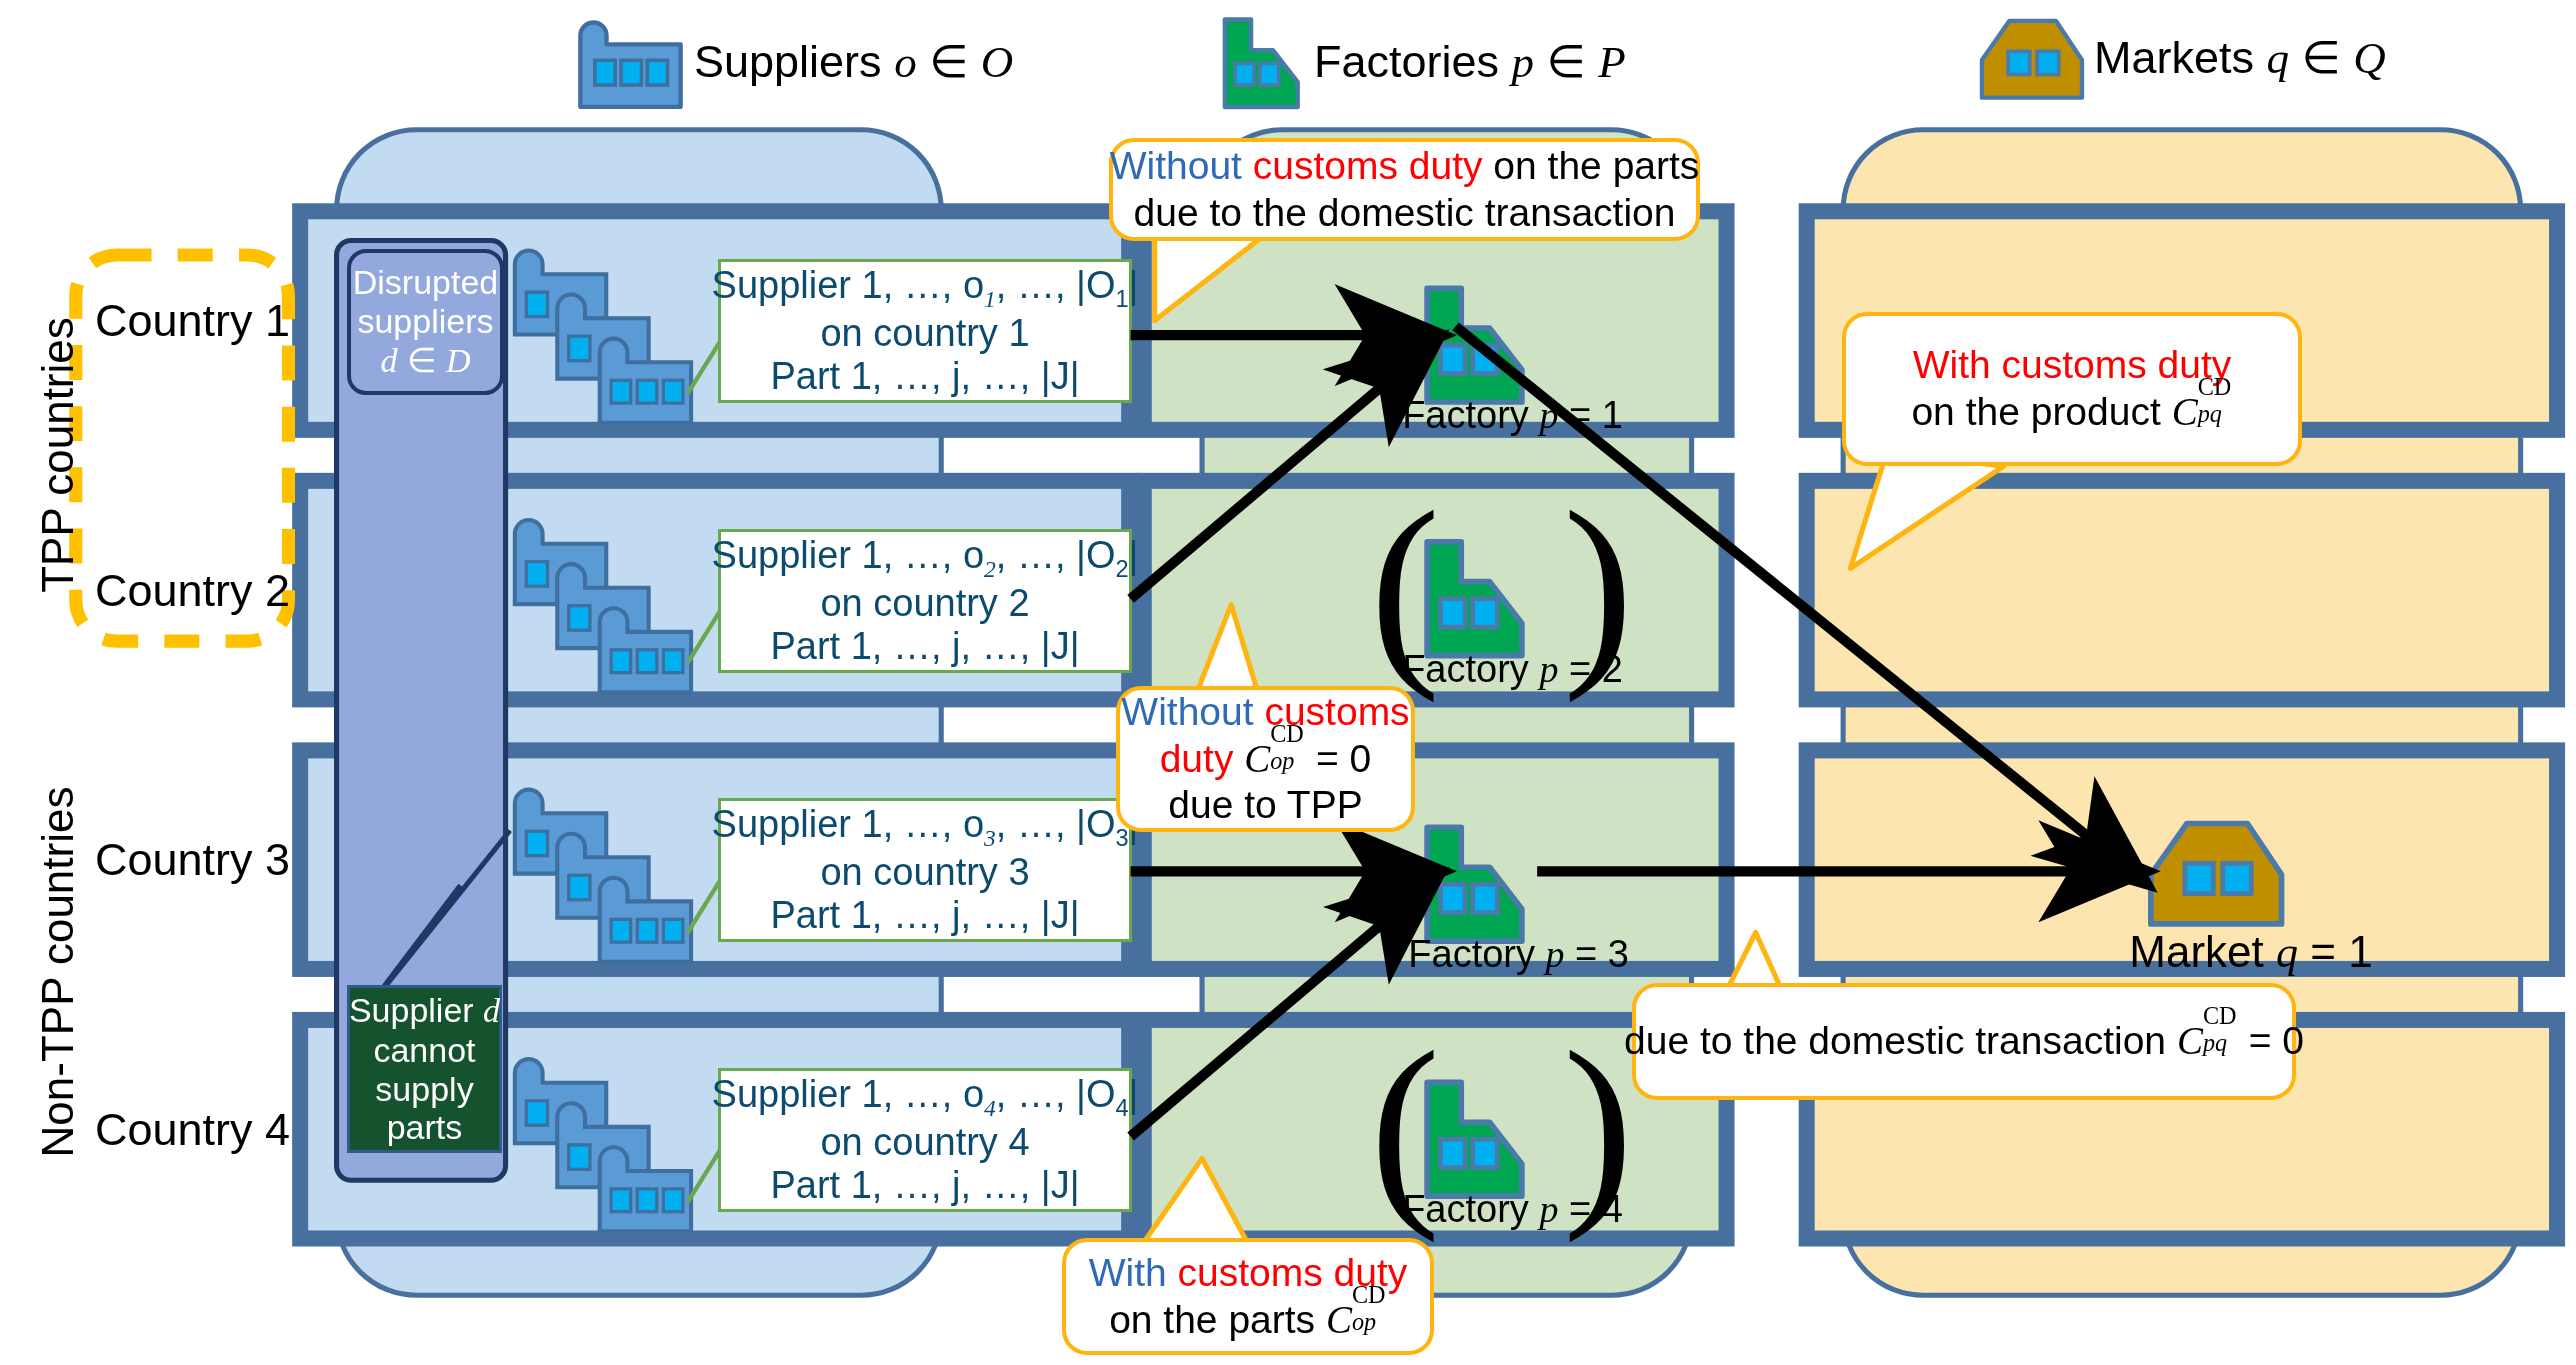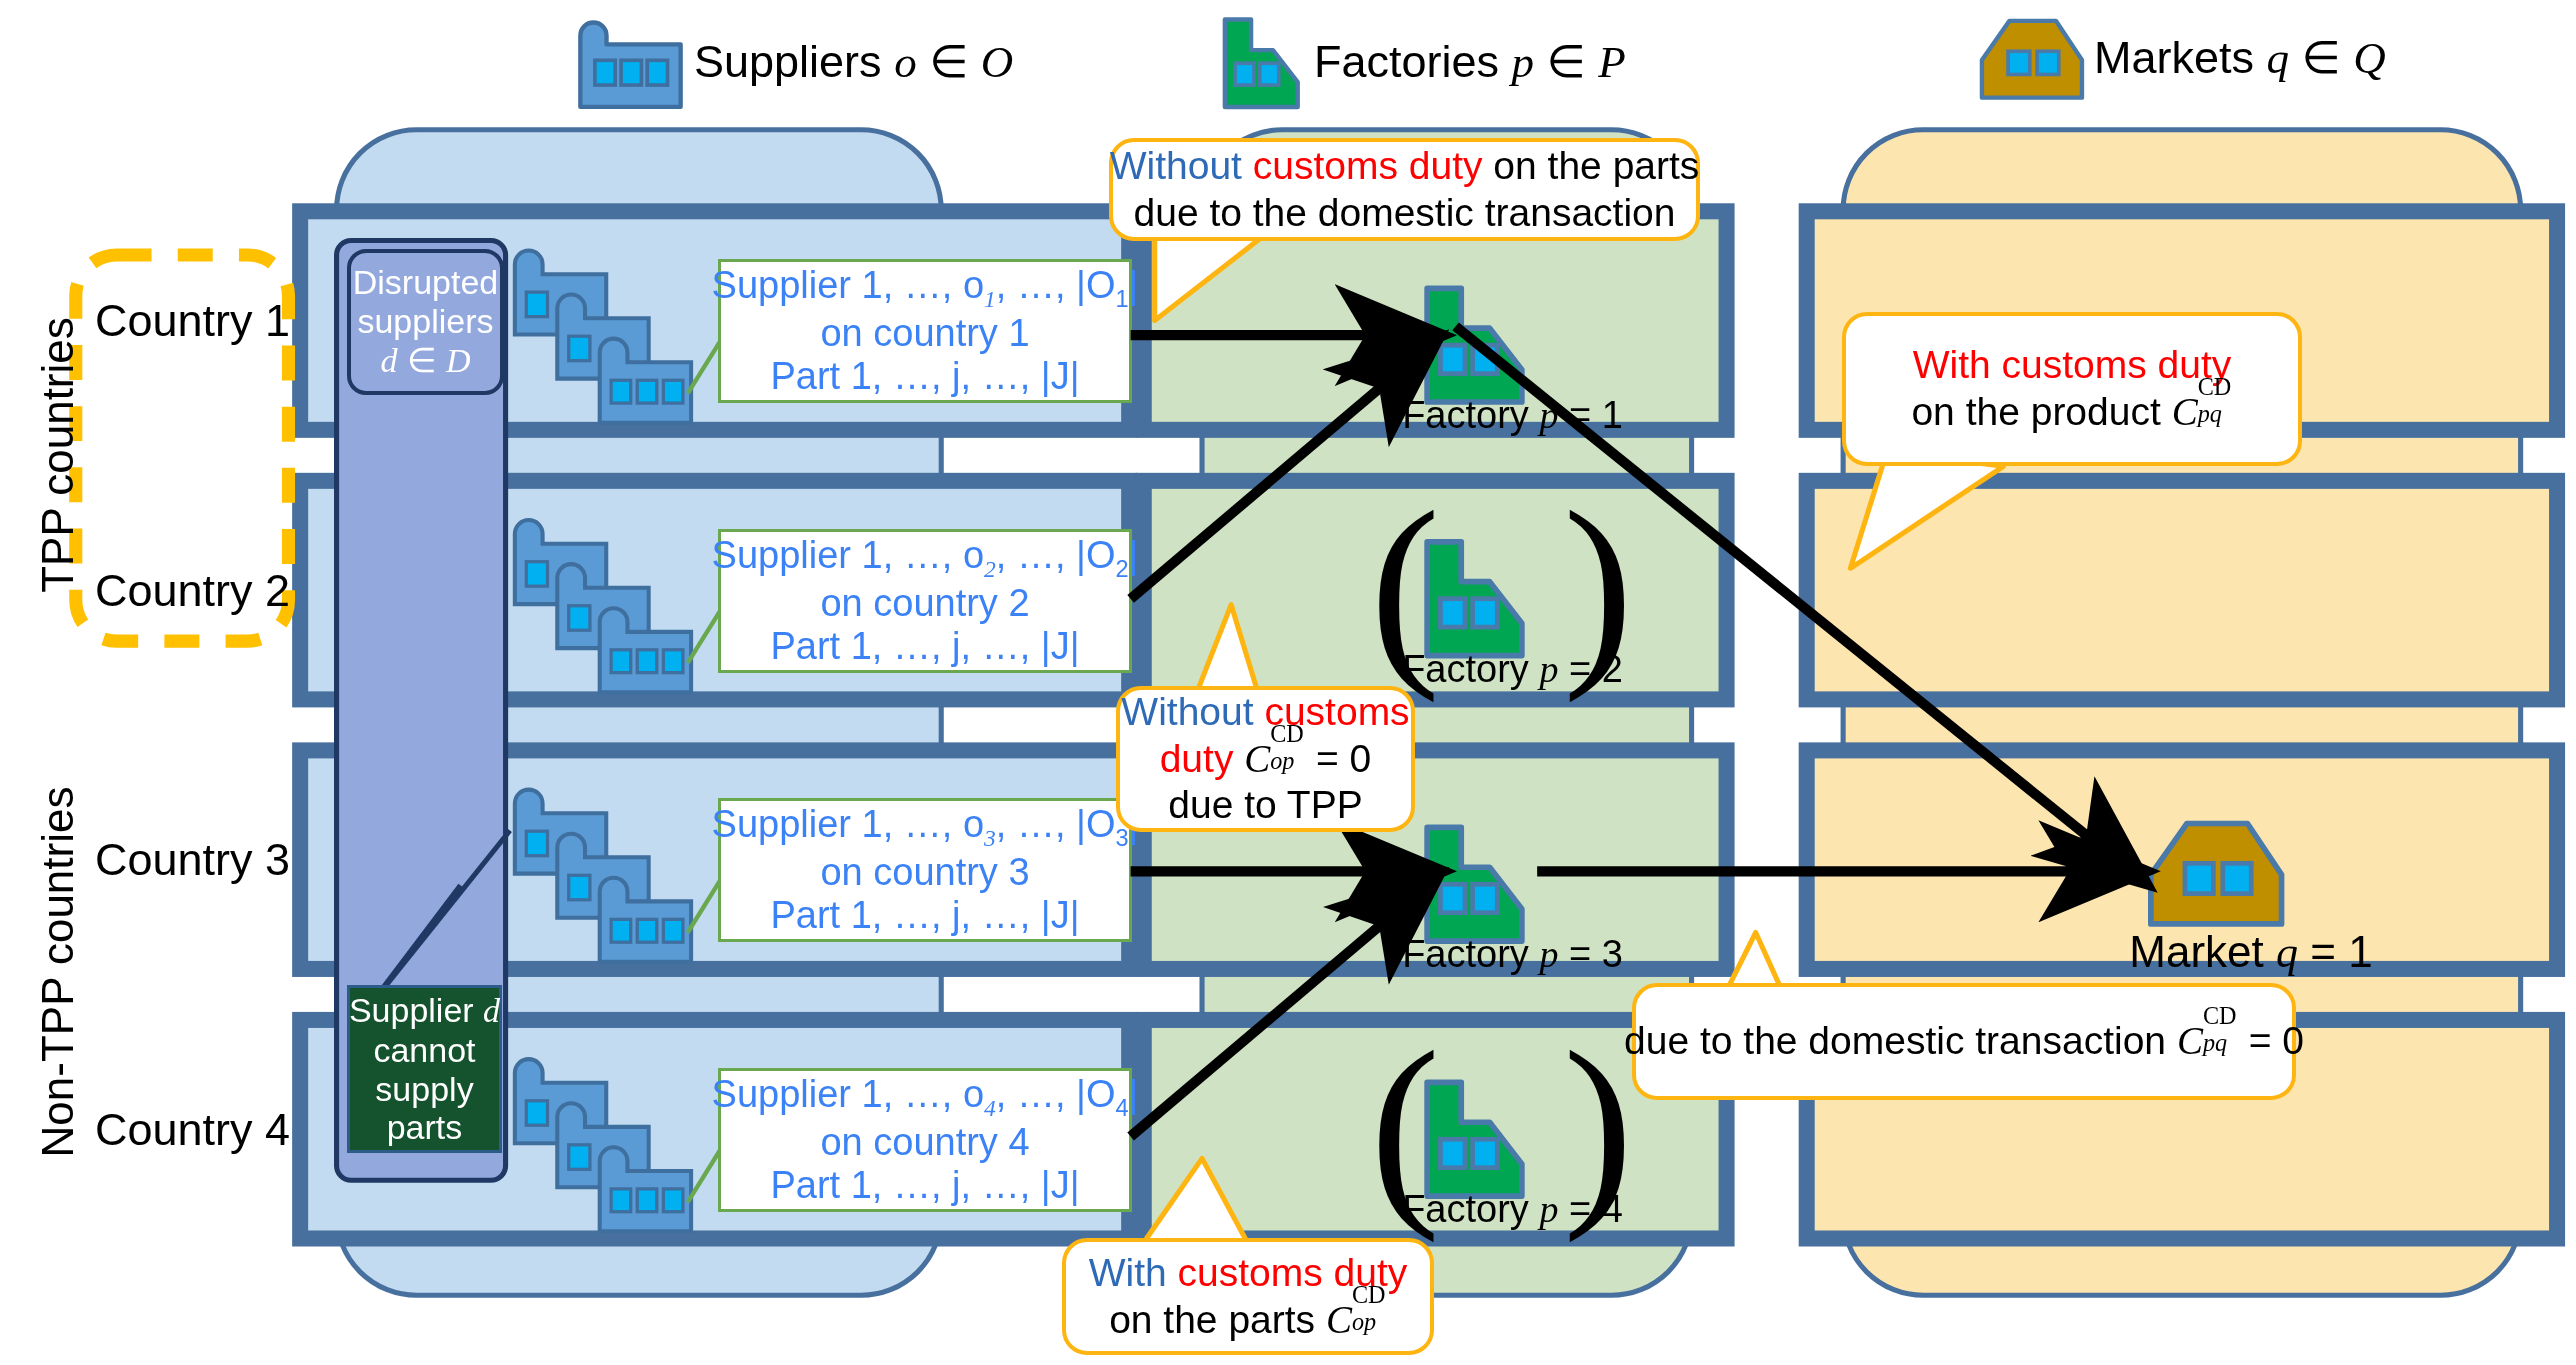--- a/index.html
+++ b/index.html
@@ -14,21 +14,21 @@
 
   
   .side-label{position:absolute;font-size:44px;color:#000;white-space:nowrap;
               transform-origin:center center;}
   .country-name{position:absolute;font-size:45px;color:#000;white-space:nowrap;}
 
   
   .sup-box{position:absolute;background:#ffffff;border:3.6px solid #6aa84f;
            display:flex;flex-direction:column;align-items:center;justify-content:center;
            line-height:1.12;}
-  .sup-box div{font-size:38px;color:#3b82f6;white-space:nowrap;}
+  .sup-box div{font-size:38px;color:#0c4a6e;white-space:nowrap;}
   .disr-head{position:absolute;background:#93a8dc;border:4.4px solid #1f3864;
              border-radius:19px;display:flex;flex-direction:column;align-items:center;
              justify-content:center;color:#ffffff;line-height:1.14;}
   .disr-head div{font-size:34px;white-space:nowrap;}
   .sup-d-box{position:absolute;background:#14532d;border:3.6px solid #2e5c8a;
              display:flex;flex-direction:column;align-items:center;justify-content:center;
              color:#ffffff;line-height:1.14;}
   .sup-d-box div{font-size:34px;white-space:nowrap;}
 
   
@@ -289,21 +289,21 @@
   <div class="paren" style="left:1563px;top:481px;">)</div>
   <div class="paren" style="left:1370px;top:1021px;">(</div>
   <div class="paren" style="left:1563px;top:1021px;">)</div>
 
   <div class="node-cap" style="left:1396px;top:393px;width:233px;">
     <span>Factory </span><span class="it">p</span><span> = 1</span>
   </div>
   <div class="node-cap" style="left:1396px;top:647px;width:233px;">
     <span>Factory </span><span class="it">p</span><span> = 2</span>
   </div>
-  <div class="node-cap" style="left:1396px;top:932px;width:233px;">
+  <div class="node-cap" style="left:1396px;top:932px;width:233px;text-align:right;">
     <span>Factory </span><span class="it">p</span><span> = 3</span>
   </div>
   <div class="node-cap" style="left:1396px;top:1187px;width:233px;">
     <span>Factory </span><span class="it">p</span><span> = 4</span>
   </div>
   <div class="node-cap" style="left:2098px;top:927px;width:306px;font-size:44px;">
     <span>Market </span><span class="it">q</span><span> = 1</span>
   </div>
 
   <svg class="layer" viewBox="0 0 3536 1875" width="2576" height="1366">

